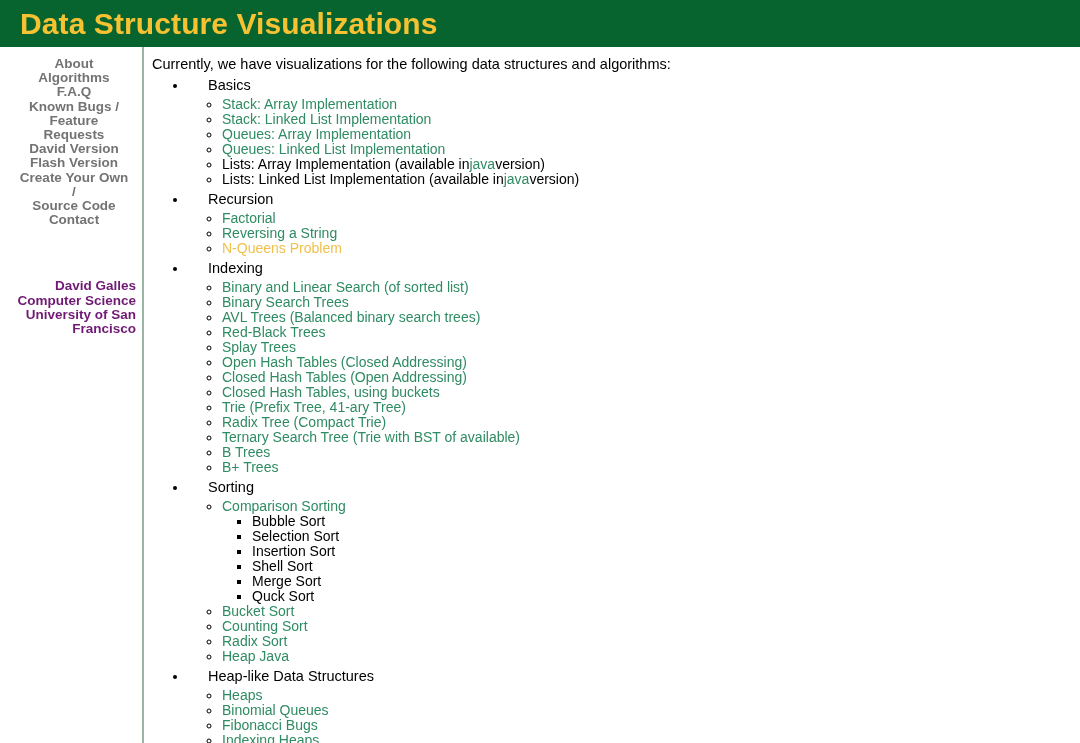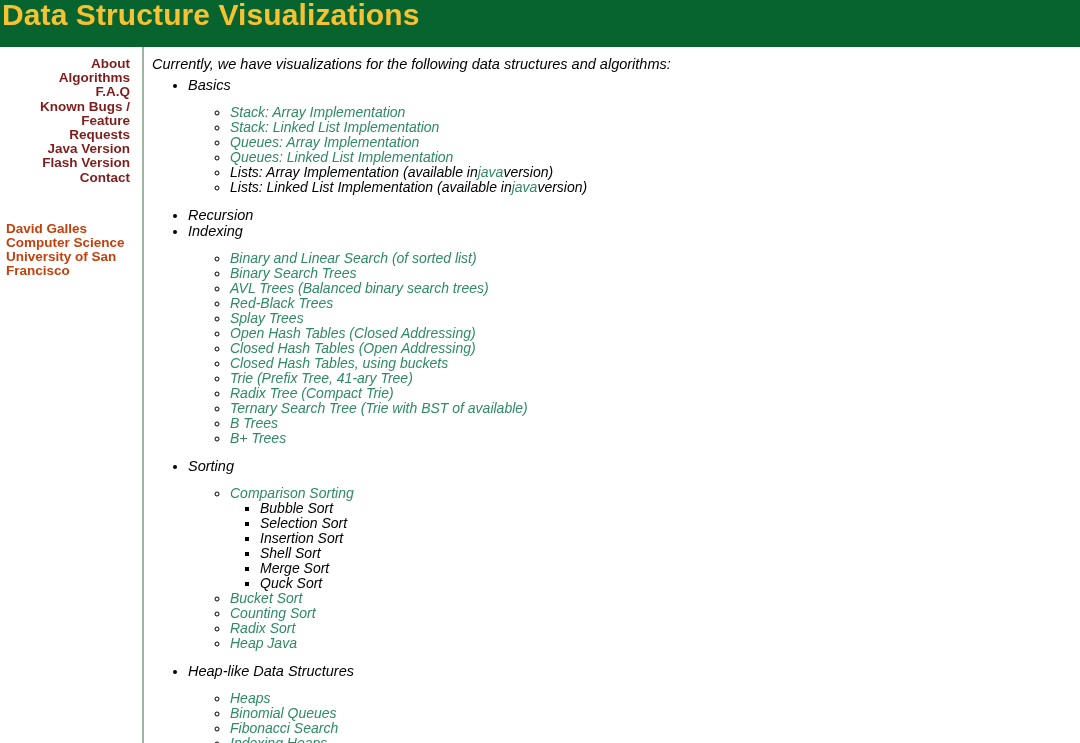--- a/index.html
+++ b/index.html
@@ -16,22 +16,22 @@
     color: #000000;
   }
 
   
   #header-banner {
     background: #07642f;
     height: 47px;
     width: 100%;
     box-sizing: border-box;
     display: flex;
-    align-items: flex-start;
-    padding-left: 2px;
+    align-items: center;
+    padding-left: 20px;
   }
   #site-title {
     color: #f6c232;
     font-size: 30px;
     font-weight: bold;
     letter-spacing: 0.1px;
     line-height: 1;
   }
 
   
@@ -50,84 +50,83 @@
     padding-top: 10px;
     text-align: center;
   }
   .nav-list {
     margin: 0;
     padding: 0;
     list-style: none;
   }
   .nav-item {
     display: block;
-    color: #7f1d1d;
+    color: #737373;
     font-weight: bold;
     font-size: 13.5px;
     line-height: 14.2px;
     text-decoration: none;
-    text-align: right;
+    text-align: center;
     padding-left: 18px;
     padding-right: 12px;
     white-space: pre-line;
   }
   #author-block {
-    margin-top: 37px;
-    color: #c2410c;
+    margin-top: 52px;
+    color: #701a75;
     font-weight: bold;
     font-size: 13.5px;
     line-height: 14.2px;
-    text-align: left;
+    text-align: right;
     padding: 0 6px;
   }
   #author-block div { white-space: pre-line; }
 
   
   #main-content {
     flex: 1;
     padding: 8px 0 8px 8px;
     box-sizing: border-box;
     overflow: hidden;
-    font-style: italic;
   }
   #intro-text {
     font-size: 14.5px;
     line-height: 18px;
     color: #000000;
     margin: 0 0 4px 0;
     padding-left: 0px;
   }
 
   ul.lvl1 {
     margin: 0;
     padding-left: 36px;
     list-style-type: disc;
   }
   ul.lvl2 {
-    margin: 12px;
+    margin: 4px;
     padding-left: 30px;
     list-style-type: circle;
   }
   ul.lvl3 {
     margin: 0;
     padding-left: 30px;
     list-style-type: square;
   }
   ul.lvl1 > li {
     font-size: 14.5px;
     line-height: 13.1px;
     color: #000000;
     padding-bottom: 0px;
   }
   ul.lvl2 > li, ul.lvl3 > li {
     font-size: 14px;
     line-height: 12.8px;
     color: #000000;
   }
-  .grp-label { line-height: 16px; display: inline-block; }
+  .grp-label { line-height: 16px; display: inline-block; margin-left: 20px; }
   .itm-text { line-height: 15px; display: inline-block; }
 
   a.link {
     color: #2e8b63;
     text-decoration: none;
   }
   a.link.visited {
     color: #f0c14b;
   }
   .plain {
@@ -144,22 +143,25 @@
 <div id="page-body">
 
   <div id="sidebar">
     <nav class="nav-list" id="nav-root">
         <a class="nav-item" href="#">About</a>
         <a class="nav-item" href="#">Algorithms</a>
         <a class="nav-item" href="#">F.A.Q</a>
         <a class="nav-item" href="#">Known Bugs /
    Feature
 Requests</a>
-        <a class="nav-item" href="#">Java Version</a>
+        <a class="nav-item" href="#">David Version</a>
         <a class="nav-item" href="#">Flash Version</a>
+        <a class="nav-item" href="#">Create Your Own
+/
+   Source Code</a>
         <a class="nav-item" href="#">Contact</a>
       </nav>
     <div id="author-block">
       <div>David Galles</div>
       <div>Computer Science</div>
       <div>University of San
 Francisco</div>
     </div>
   </div>
 
@@ -167,21 +169,25 @@
     <p id="intro-text">Currently, we have visualizations for the following data structures and algorithms:</p>
     <ul class="lvl1" id="list-root">
         <li><span class="grp-label plain">Basics</span><ul class="lvl2">
             <li><a class="link itm-text" href="#">Stack: Array Implementation</a></li>
             <li><a class="link itm-text" href="#">Stack: Linked List Implementation</a></li>
             <li><a class="link itm-text" href="#">Queues: Array Implementation</a></li>
             <li><a class="link itm-text" href="#">Queues: Linked List Implementation</a></li>
             <li><span class="itm-text plain">Lists: Array Implementation (available in </span><a class="link" href="#">java</a><span class="itm-text plain"> version)</span></li>
             <li><span class="itm-text plain">Lists: Linked List Implementation (available in </span><a class="link" href="#">java</a><span class="itm-text plain"> version)</span></li>
           </ul></li>
-        <li><span class="grp-label plain">Recursion</span></li>
+        <li><span class="grp-label plain">Recursion</span><ul class="lvl2">
+            <li><a class="link itm-text" href="#">Factorial</a></li>
+            <li><a class="link itm-text" href="#">Reversing a String</a></li>
+            <li><a class="link itm-text visited" href="#">N-Queens Problem</a></li>
+          </ul></li>
         <li><span class="grp-label plain">Indexing</span><ul class="lvl2">
             <li><a class="link itm-text" href="#">Binary and Linear Search (of sorted list)</a></li>
             <li><a class="link itm-text" href="#">Binary Search Trees</a></li>
             <li><a class="link itm-text" href="#">AVL Trees (Balanced binary search trees)</a></li>
             <li><a class="link itm-text" href="#">Red-Black Trees</a></li>
             <li><a class="link itm-text" href="#">Splay Trees</a></li>
             <li><a class="link itm-text" href="#">Open Hash Tables (Closed Addressing)</a></li>
             <li><a class="link itm-text" href="#">Closed Hash Tables (Open Addressing)</a></li>
             <li><a class="link itm-text" href="#">Closed Hash Tables, using buckets</a></li>
             <li><a class="link itm-text" href="#">Trie (Prefix Tree, 41-ary Tree)</a></li>
@@ -200,21 +206,21 @@
                 <li><span class="itm-text plain">Quck Sort</span></li>
               </ul></li>
             <li><a class="link itm-text" href="#">Bucket Sort</a></li>
             <li><a class="link itm-text" href="#">Counting Sort</a></li>
             <li><a class="link itm-text" href="#">Radix Sort</a></li>
             <li><a class="link itm-text" href="#">Heap Java</a></li>
           </ul></li>
         <li><span class="grp-label plain">Heap-like Data Structures</span><ul class="lvl2">
             <li><a class="link itm-text" href="#">Heaps</a></li>
             <li><a class="link itm-text" href="#">Binomial Queues</a></li>
-            <li><a class="link itm-text" href="#">Fibonacci Search</a></li>
+            <li><a class="link itm-text" href="#">Fibonacci Bugs</a></li>
             <li><a class="link itm-text" href="#">Indexing Heaps</a></li>
             <li><a class="link itm-text" href="#">Quck Heaps</a></li>
           </ul></li>
         <li><span class="grp-label plain">Graph Algorithms</span></li>
       </ul>
   </div>
 
 </div>
 
 </body></html>

